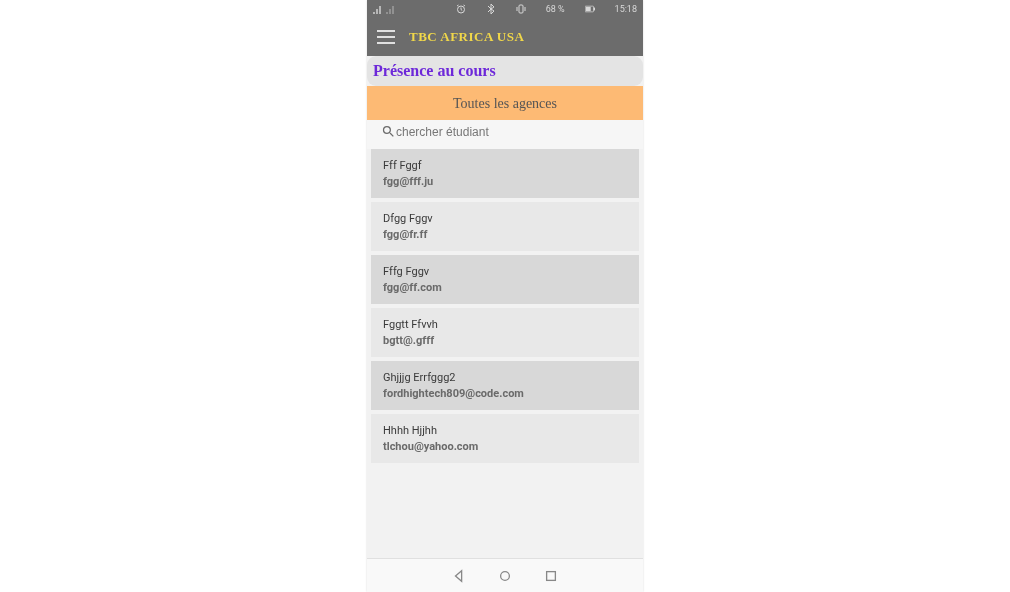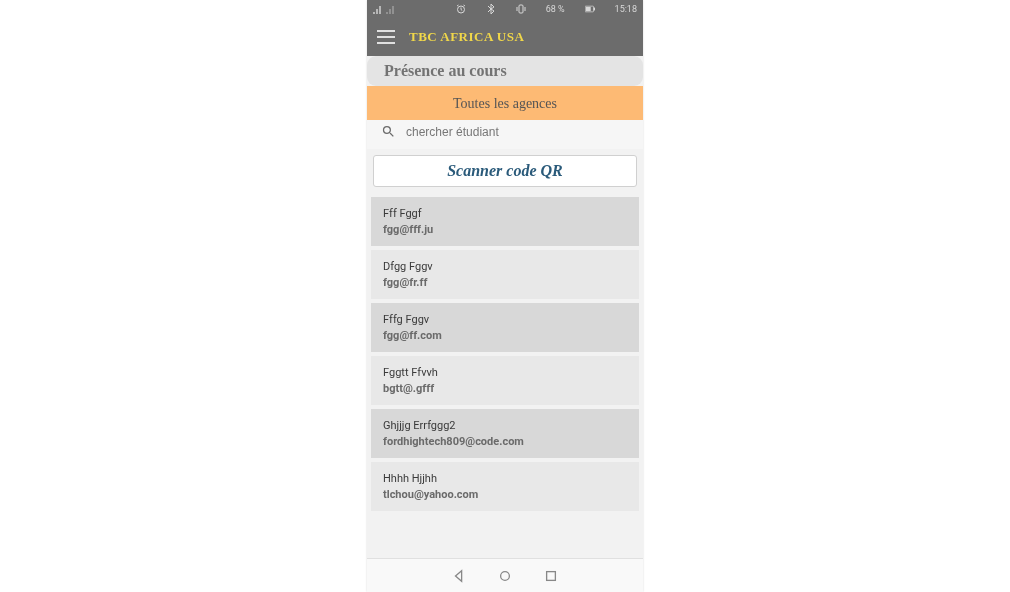--- a/index.html
+++ b/index.html
@@ -50,39 +50,38 @@
   .hamburger span { height: 2px; background: #e0e0e0; display: block; }
   .app-title {
     color: #f0d74a;
     font-weight: 700;
     font-size: 13px;
     font-family: Georgia, "Times New Roman", serif;
     letter-spacing: 0.5px;
   }
   .subheader {
     background: #e4e4e4;
-    padding: 6px 17px;
+    padding: 6px 6px;
     font-family: Georgia, serif;
     font-weight: 700;
     font-size: 16px;
-    color: #737373;
+    color: #6d28d9;
     border-radius: 9px;
   }
   .agencies {
     text-align: center;
     font-family: Georgia, serif;
     font-weight: 400;
     font-size: 14px;
     color: #555;
     padding: 10px 0 8px;
     background: #fdba74;
   }
   .search-row {
     display: flex;
-    gap: 10px;
     padding: 4px 14px 10px;
     background: #f6f6f6;
   }
   .search-row svg { width: 15px; height: 15px; fill: #6b6b6b; flex-shrink: 0; }
   .search-input {
     flex: 1;
     border: none;
     background: transparent;
     font-size: 12px;
     color: #444;
@@ -182,21 +181,20 @@
 
     <div class="agencies">Toutes les agences</div>
 
     <div class="search-row">
       <svg viewBox="0 0 24 24">
           <path d="M15.5 14h-.79l-.28-.27A6.471 6.471 0 0016 9.5 6.5 6.5 0 109.5 16c1.61 0 3.09-.59 4.23-1.57l.27.28v.79l5 4.99L20.49 19l-4.99-5zm-6 0C7.01 14 5 11.99 5 9.5S7.01 5 9.5 5 14 7.01 14 9.5 11.99 14 9.5 14z"></path>
         </svg>
       <input class="search-input" type="text" placeholder="chercher étudiant" style="">
     </div>
 
-    <div class="qr-btn">Scanner code QR</div>
 
     <div class="list">
       <div class="list-item">
         <div class="item-name">Fff Fggf</div>
         <div class="item-email">fgg@fff.ju</div>
       </div>
       <div class="list-item">
         <div class="item-name">Dfgg Fggv</div>
         <div class="item-email">fgg@fr.ff</div>
       </div>

